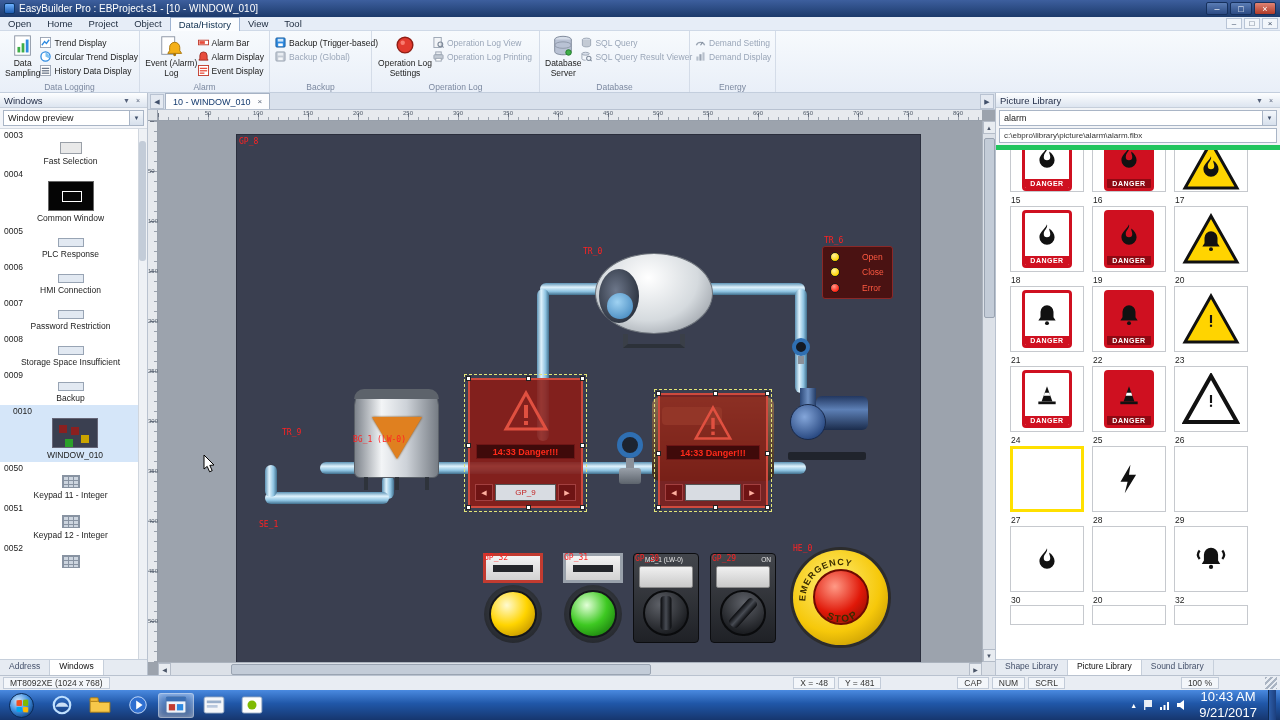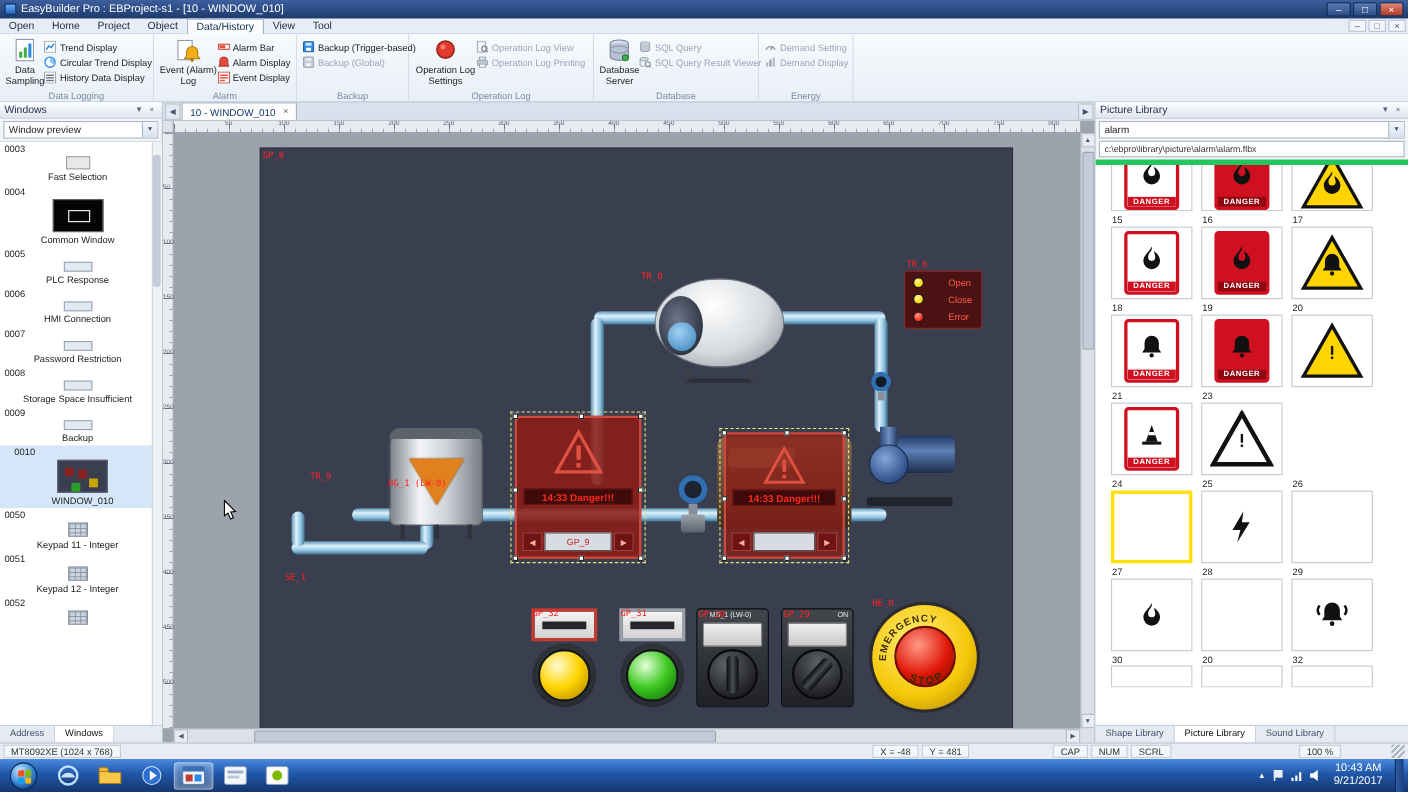--- a/index.html
+++ b/index.html
@@ -191,21 +191,21 @@
 
   
   .taskbar { position:absolute; left:0; right:0; bottom:0; height:30px; background:linear-gradient(#4a8ae0,#2057a8 45%,#16366e); display:flex; align-items:center; }
   .orb { width:25px; height:25px; border-radius:50%; margin:0 9px; background:radial-gradient(circle at 36% 30%, #cfe8ff, #3e8ede 48%, #113f80 85%); border:1px solid #0a2a56; position:relative; }
   .orb .flag { position:absolute; left:6px; top:6px; width:12px; height:12px; display:grid; grid-template-columns:1fr 1fr; grid-template-rows:1fr 1fr; gap:1px; transform:perspective(20px) rotateY(-12deg); }
   .orb .flag i { border-radius:1px; }
   .ticon { width:36px; height:25px; margin:0 1px; border-radius:3px; display:flex; align-items:center; justify-content:center; }
   .ticon.open { background:rgba(255,255,255,0.22); border:1px solid rgba(255,255,255,0.45); box-shadow:inset 0 0 6px rgba(255,255,255,0.4); }
   .tray { margin-left:auto; display:flex; align-items:center; gap:5px; color:#fff; padding-right:4px; }
   .tray-ico { font-size:7px; color:#fff; }
-  .clock { text-align:center; font-size:10px; line-height:1.2; color:#fff; padding:0 6px; }
+  .clock { text-align:center; font-size:13px; line-height:1.2; color:#fff; padding:0 6px; }
   .show-desktop { width:8px; height:30px; border-left:1px solid #0d2a52; background:linear-gradient(90deg,#2d5da8,#1c3f7e); }
 
   .cursor { position:absolute; z-index:50; }
 </style>
 </head>
 <body>
 
 <div class="app">
 
   <div class="titlebar">
@@ -865,20 +865,35 @@
                       <path d="M12 4l5 14H7z" fill="#111"></path>
                       <rect x="4" y="18" width="16" height="2.5" fill="#111"></rect>
                       <path d="M9.9 10h4.2l.9 2.6H9z" fill="#fff"></path>
                     </svg>
                   </div>
                   <div class="banner">DANGER</div>
                 </div>
               </div>
             </div>
             <div class="pitem">
+              <div class="pnum">22</div>
+              <div class="pcell k-danger-red">
+                <div class="sign">
+                  <div class="sym">
+                    <svg width="26" height="26" viewBox="0 0 24 24">
+                      <path d="M12 4l5 14H7z" fill="#111"></path>
+                      <rect x="4" y="18" width="16" height="2.5" fill="#111"></rect>
+                      <path d="M9.9 10h4.2l.9 2.6H9z" fill="#fff"></path>
+                    </svg>
+                  </div>
+                  <div class="banner">DANGER</div>
+                </div>
+              </div>
+            </div>
+            <div class="pitem">
               <div class="pnum">23</div>
               <div class="pcell k-tri-outline">
                 <div class="tri">
                   <svg width="58" height="52" viewBox="0 0 58 52">
                     <path d="M29 3L55 49H3z" fill="#fff" stroke="#111" stroke-width="4"></path>
                   </svg>
                   <div class="tri-sym"><svg width="16" height="16" viewBox="0 0 24 24">
                       <rect x="10.4" y="3" width="3.2" height="12" fill="#111"></rect>
                       <rect x="10.4" y="17.5" width="3.2" height="3.2" fill="#111"></rect>
                     </svg></div>

